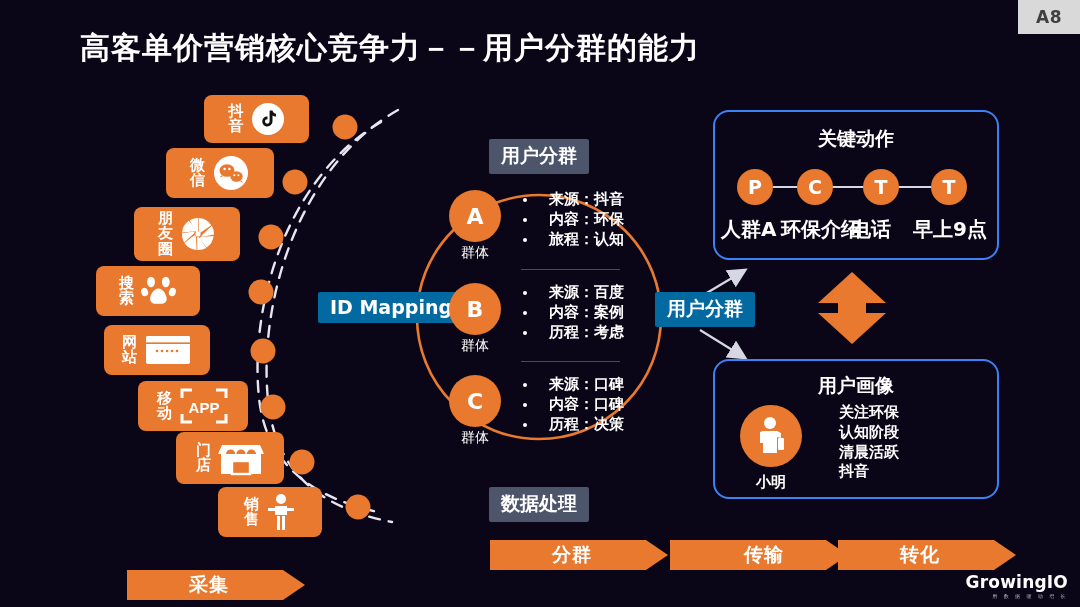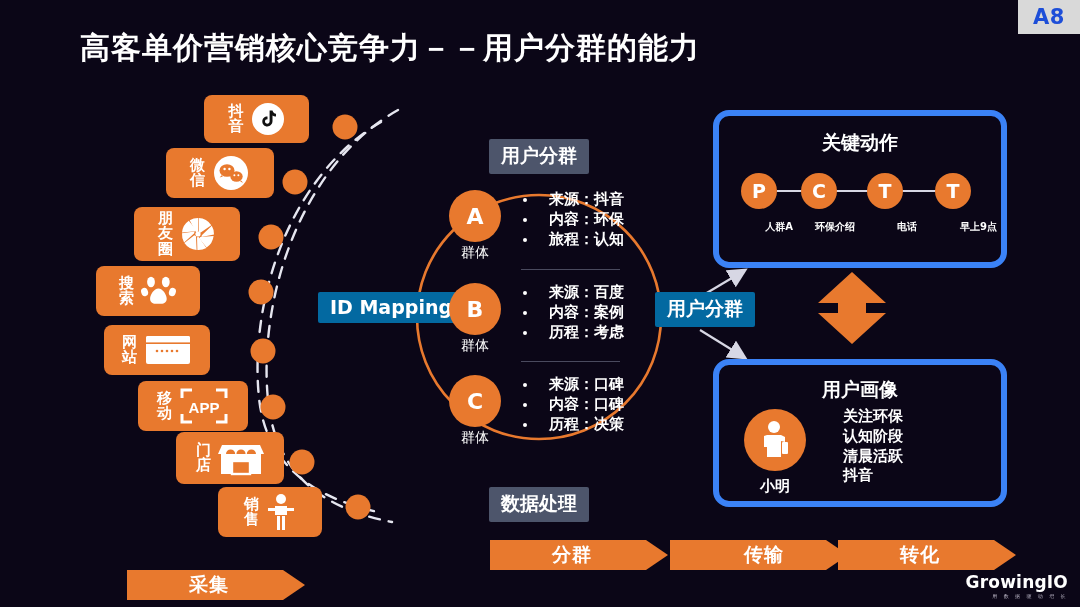--- a/index.html
+++ b/index.html
@@ -1,21 +1,21 @@
 <!DOCTYPE html>
 <html><head>
 <meta charset="utf-8">
 <style>
   html,body{margin:0;padding:0;background:#0b0617;}
   body{font-family:"DejaVu Sans","Liberation Sans",sans-serif;}
   #slide{position:relative;width:1080px;height:607px;background:#0b0617;overflow:hidden;}
 
   
   #badge{position:absolute;right:0;top:0;width:62px;height:34px;background:#d9d9d9;
-         color:#1d4ed8;font-size:21px;font-weight:700;display:flex;align-items:center;justify-content:center;
+         color:#404040;font-size:17px;font-weight:700;display:flex;align-items:center;justify-content:center;
          letter-spacing:.5px;}
 
   
   #title{position:absolute;left:80px;top:28px;color:#ffffff;font-size:30px;font-weight:700;
          letter-spacing:1px;white-space:nowrap;}
 
   
   #vec{position:absolute;left:0;top:0;width:1080px;height:607px;}
 
   
@@ -37,26 +37,26 @@
   .grp .cap{position:absolute;left:0;top:54px;width:52px;text-align:center;color:#fff;
             font-size:14px;font-weight:400;}
   .grp .attrs{margin-left:22px;display:flex;flex-direction:column;gap:1px;}
   .grp .attr{display:flex;align-items:center;color:#fff;font-size:15px;font-weight:700;
              white-space:nowrap;line-height:1.28;}
   .grp .attr .dot{width:4px;height:4px;border-radius:50%;background:#fff;margin-right:22px;flex:none;}
   .grp .attr .k{min-width:44px;}
   .divider{position:absolute;height:1px;background:#4a4a5e;}
 
   
-  .panel{position:absolute;border:6px solid #3b82f6;border-radius:16px;background:transparent;}
+  .panel{position:absolute;border:2px solid #3b82f6;border-radius:16px;background:transparent;}
   .panel .ph{position:absolute;left:0;right:0;text-align:center;color:#fff;font-size:19px;font-weight:700;}
 
   .kanode{position:absolute;width:36px;height:36px;border-radius:50%;background:#e8792e;color:#fff;
           font-size:19px;font-weight:700;display:flex;align-items:center;justify-content:center;}
-  .kalbl{position:absolute;color:#fff;font-size:10px;font-weight:700;text-align:right;white-space:nowrap;}
+  .kalbl{position:absolute;color:#fff;font-size:20px;font-weight:700;text-align:left;white-space:nowrap;}
 
   .avatar{position:absolute;width:62px;height:62px;border-radius:50%;background:#e8792e;
           display:flex;align-items:center;justify-content:center;}
   .avname{position:absolute;color:#fff;font-size:15px;font-weight:700;text-align:center;width:62px;}
   .traits{position:absolute;display:flex;flex-direction:column;}
   .traits div{color:#fff;font-size:15px;font-weight:700;line-height:1.32;white-space:nowrap;}
 
   
   .step{position:absolute;height:30px;display:flex;align-items:center;justify-content:center;}
   .step .tx{position:relative;z-index:2;color:#fff;font-size:19px;font-weight:700;

